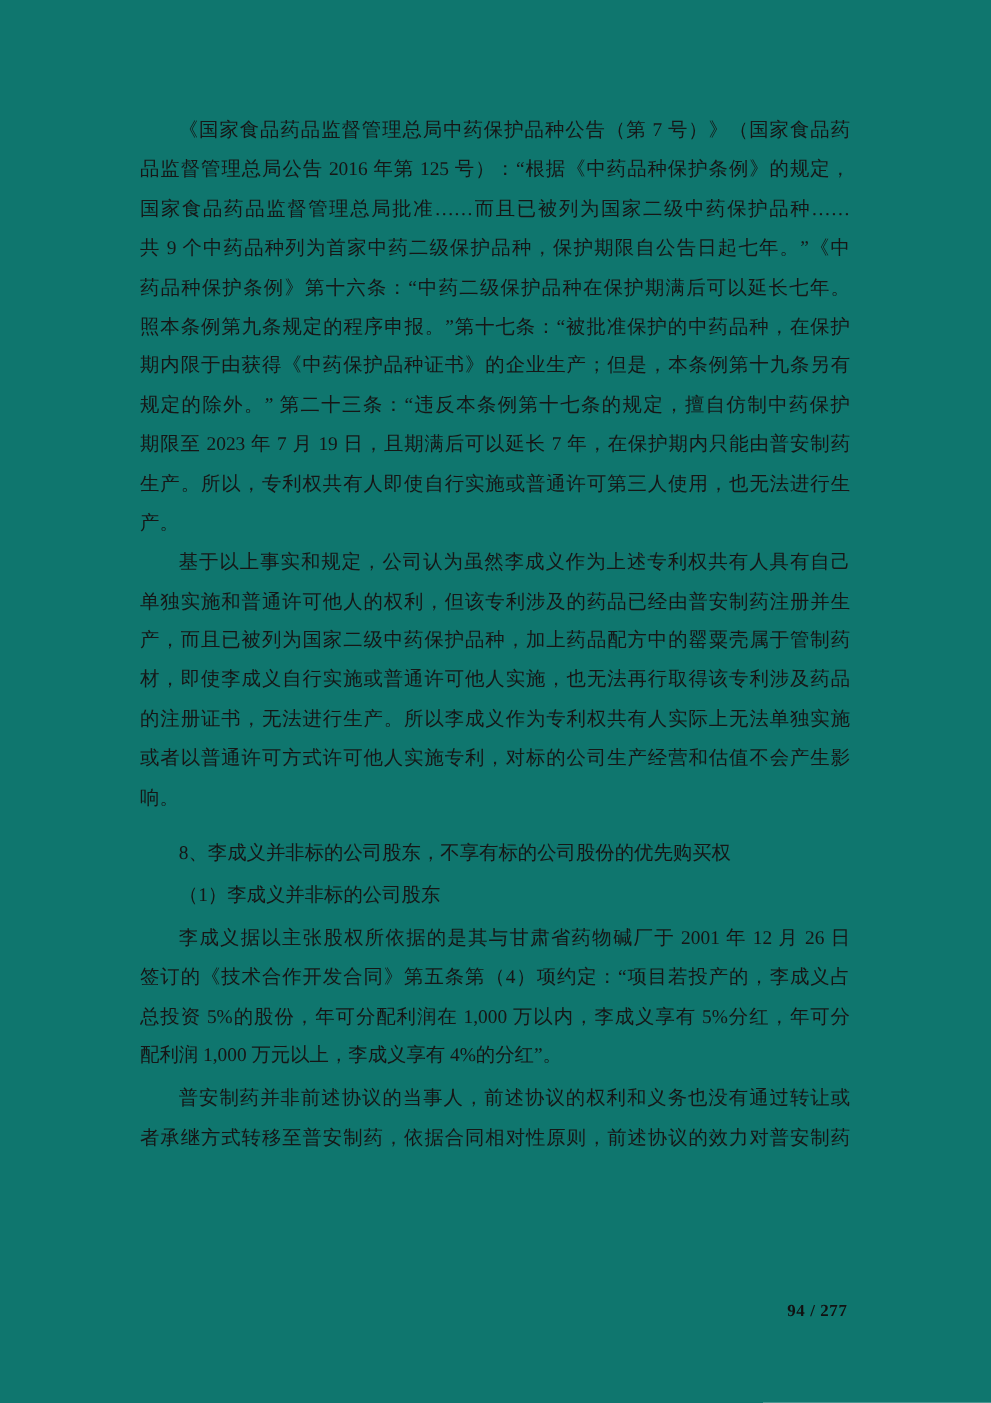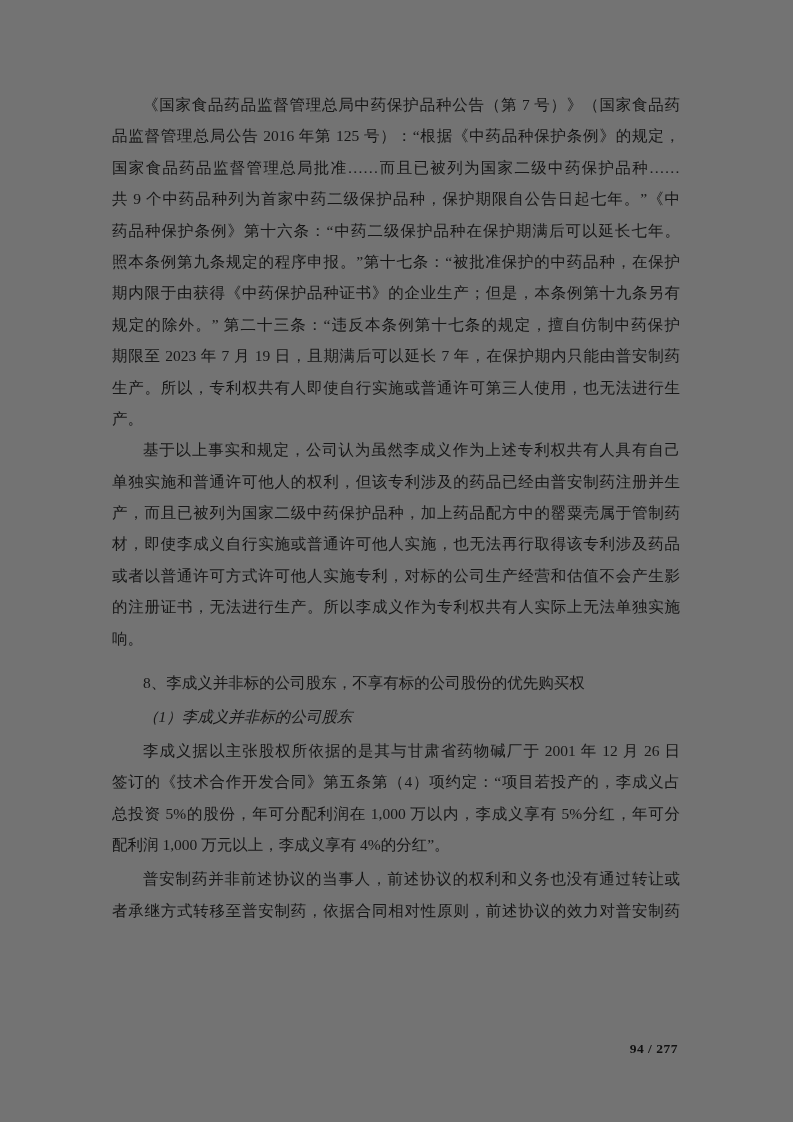--- a/index.html
+++ b/index.html
@@ -4,21 +4,21 @@
 <style>
   html, body { margin: 0; padding: 0; }
   body {
     width: 793px; height: 1122px;
     background: #ffffff;
     font-family: "Liberation Serif", "DejaVu Serif", serif;
     color: #161616;
     position: relative;
     overflow: hidden;
   }
-  .page { position: absolute; left: 0; top: 0; width: 793px; height: 1122px; background: #737373; }
+  .page { position: absolute; left: 0; top: 0; width: 793px; height: 1122px; background: #0f766e; }
   .content {
     position: absolute;
     left: 112px; top: 89px;
     width: 568px;
     font-size: 15.5px;
   }
   .block { margin: 0; }
   .line {
     height: 31.4px;
     line-height: 31.4px;
@@ -28,21 +28,21 @@
     white-space: normal;
   }
   .first-line { text-indent: 2em; }
   .last-left { text-align-last: left; }
   .heading-block .line, .subheading-block .line {
     text-align: right;
     text-align-last: left;
     text-indent: 2em;
   }
   .heading-block { margin-top: 13px; }
-  .subheading-block { margin-top: 3px; font-style: italic; }
+  .subheading-block { margin-top: 3px; }
   .mt2 { margin-top: 2px; }
   .mt3 { margin-top: 3px; }
   .footer {
     position: absolute;
     left: 112px; top: 1026px;
     width: 566px;
     text-align: right;
     font-size: 13.5px;
     font-weight: bold;
     letter-spacing: 0.5px;
@@ -66,22 +66,22 @@
         <div class="line">规定的除外。” 第二十三条：“违反本条例第十七条的规定，擅自仿制中药保护</div>
         <div class="line">期限至 2023 年 7 月 19 日，且期满后可以延长 7 年，在保护期内只能由普安制药</div>
         <div class="line">生产。所以，专利权共有人即使自行实施或普通许可第三人使用，也无法进行生</div>
         <div class="line last-left">产。</div>
       </div>
     <div class="block para-block">
         <div class="line first-line">基于以上事实和规定，公司认为虽然李成义作为上述专利权共有人具有自己</div>
         <div class="line">单独实施和普通许可他人的权利，但该专利涉及的药品已经由普安制药注册并生</div>
         <div class="line">产，而且已被列为国家二级中药保护品种，加上药品配方中的罂粟壳属于管制药</div>
         <div class="line">材，即使李成义自行实施或普通许可他人实施，也无法再行取得该专利涉及药品</div>
+        <div class="line">的注册证书，无法进行生产。所以李成义作为专利权共有人实际上无法单独实施</div>
         <div class="line">或者以普通许可方式许可他人实施专利，对标的公司生产经营和估值不会产生影</div>
-        <div class="line">的注册证书，无法进行生产。所以李成义作为专利权共有人实际上无法单独实施</div>
         <div class="line last-left">响。</div>
       </div>
     <div class="block heading-block">
         <div class="line first-line last-left">8、李成义并非标的公司股东，不享有标的公司股份的优先购买权</div>
       </div>
     <div class="block subheading-block">
         <div class="line first-line last-left">（1）李成义并非标的公司股东</div>
       </div>
     <div class="block para-block mt2">
         <div class="line first-line">李成义据以主张股权所依据的是其与甘肃省药物碱厂于 2001 年 12 月 26 日</div>

